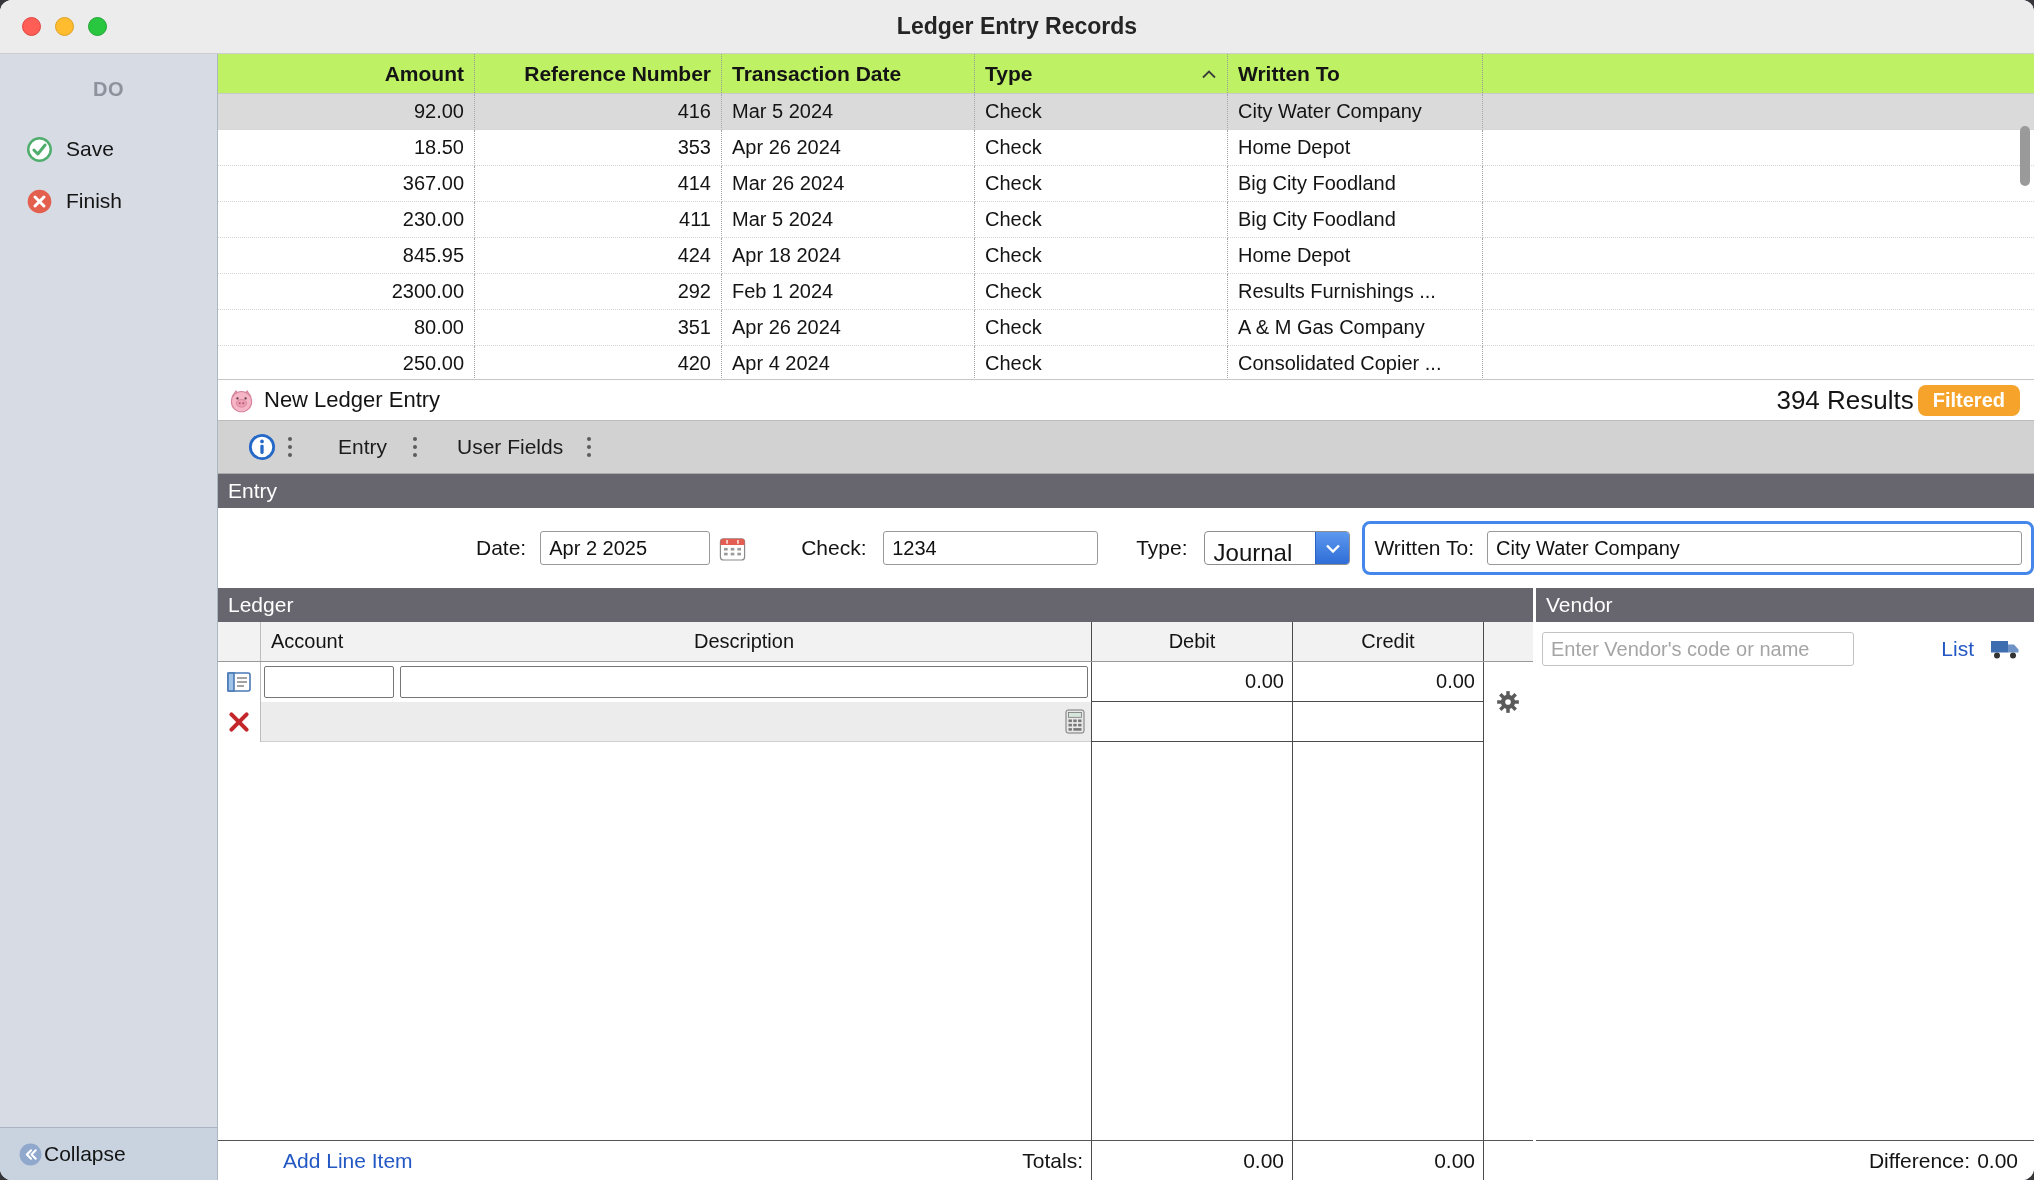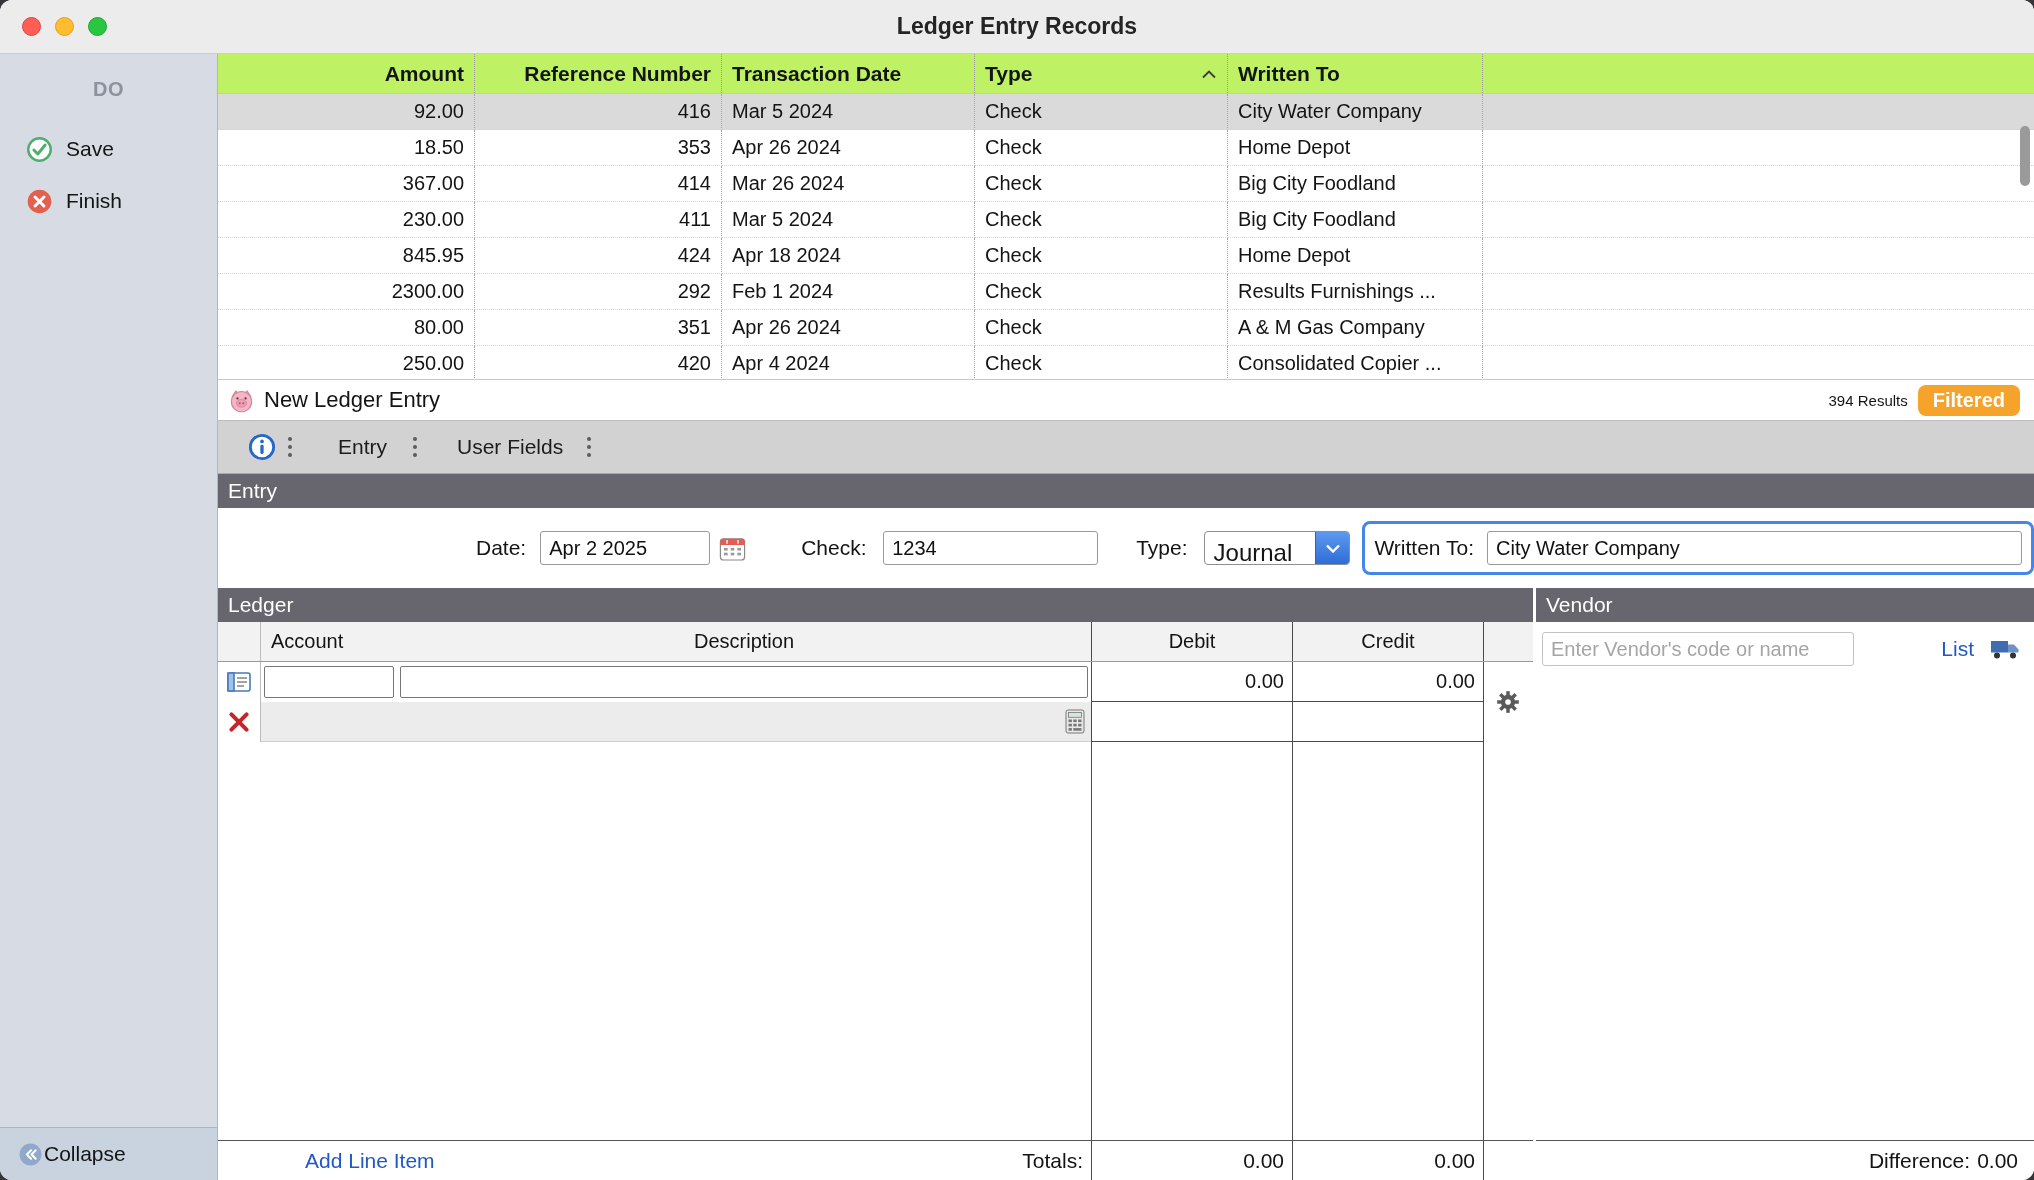--- a/index.html
+++ b/index.html
@@ -39,21 +39,21 @@
   .grid-row.selected { background:#dadada; }
   .cell { font-size:20px; display:flex; align-items:center; padding:0 10px; border-right:1px dotted #a6a6a6; border-bottom:1px dotted #d4d4d4; white-space:nowrap; overflow:hidden; }
   .cell.r { justify-content:flex-end; }
   .cell.last { border-right:none; }
   .v-scrollbar { position:absolute; top:4px; right:3px; bottom:4px; width:12px; }
   .v-thumb { position:absolute; top:68px; left:1px; width:10px; height:60px; border-radius:5px; background:#9a9a9a; cursor:pointer; }
 
   
   .entry-bar { height:40px; display:flex; align-items:center; padding:0 14px 0 10px; background:#fff; flex:0 0 auto; }
   .entry-title { font-size:22px; font-weight:500; margin-left:9px; }
-  .results { margin-left:auto; font-size:15px; margin-right:10px; }
+  .results { margin-left:auto; font-size:26px; margin-right:4px; }
   .badge { background:var(--filtered-badge-bg,#f6a32b); color:#fff; font-size:20px; font-weight:bold; border-radius:8px; padding:4px 15px; cursor:pointer; }
 
   
   .tabbar { height:54px; background:#d2d2d2; border-top:1px solid #bcbcbc; border-bottom:1px solid #ababab; display:flex; align-items:center; padding-left:30px; flex:0 0 auto; }
   .vdots { width:4px; height:4px; border-radius:50%; background:#5c5c5c; box-shadow:0 -8px 0 #5c5c5c, 0 8px 0 #5c5c5c; display:inline-block; cursor:grab; }
   .tab { cursor:pointer; }
   .tab-label { font-size:21px; color:#1c1c1c; }
 
   
   .sec-bar { height:34px; background:var(--section-header-bg,#67666e); color:#fff; font-size:21px; display:flex; align-items:center; padding-left:10px; flex:0 0 auto; }
@@ -418,21 +418,21 @@
                 </g>
                 <circle cx="12" cy="12" r="6.6" fill="#5a5a5a"></circle>
                 <circle cx="12" cy="12" r="2.6" fill="#ffffff"></circle>
               </svg>
             </span>
           </div>
 
           <div class="d-footer">
             <div class="dc w-gutter"></div>
             <div class="dc w-span footer-span">
-              <a class="link" style="margin-left:44px">Add Line Item</a>
+              <a class="link" style="margin-left:22px">Add Line Item</a>
               <span class="totals-label">Totals:</span>
             </div>
             <div class="dc w-debit bL num fnum">0.00</div>
             <div class="dc w-credit bL num fnum">0.00</div>
             <div class="dc w-gear bL"></div>
           </div>
         </div>
 
         <div class="panel-gap"></div>
 

